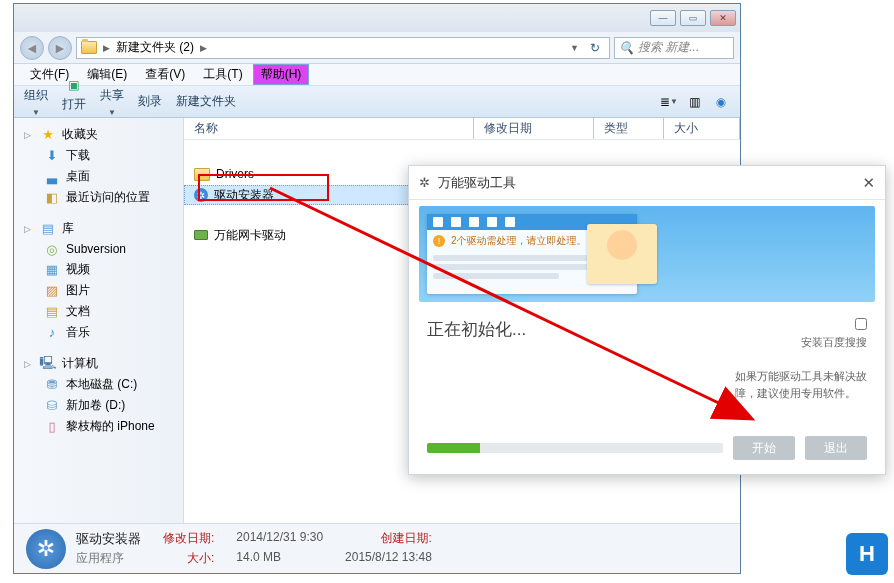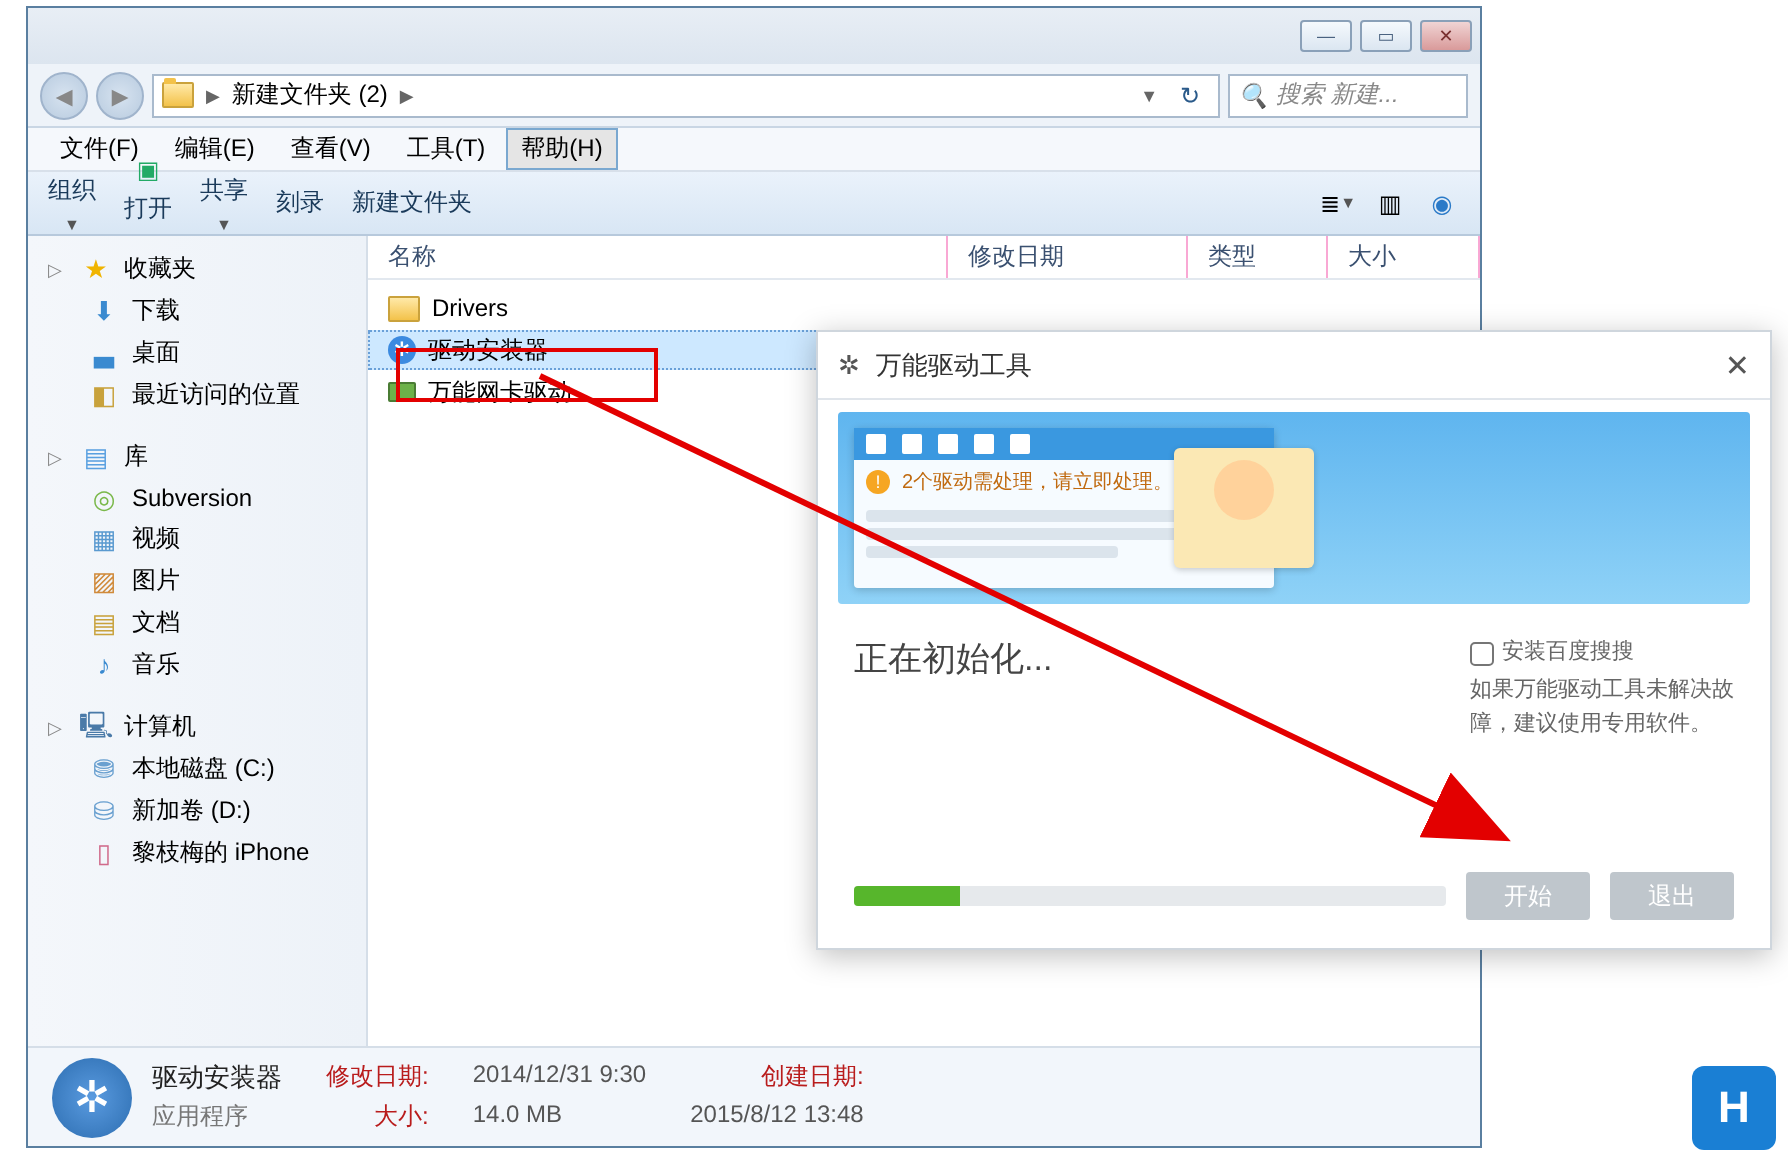--- a/index.html
+++ b/index.html
@@ -17,21 +17,21 @@
 .addrbar { flex: 1; height: 22px; border: 1px solid #a9bacd; background: #fff; display:flex; align-items:center; padding: 0 4px; gap:6px; font-size:12px; }
 .folder-icon-y { width:16px; height:13px; background: linear-gradient(#ffe9a8,#f3c24a); border:1px solid #caa23c; border-radius:1px; position:relative; }
 .folder-icon-y::before{content:"";position:absolute;left:0;top:-3px;width:6px;height:3px;background:#f3c24a;border-radius:1px 1px 0 0;}
 .addr-drop { color:#666; font-size:9px; }
 .refresh { width:20px; text-align:center; color:#2a5a8a; }
 .searchbox { width: 120px; height:22px; border:1px solid #a9bacd; background:#fff; display:flex; align-items:center; padding:0 4px; gap:4px; color:#888; font-style:italic; }
 
 
 .menubar { height: 22px; background:#f5f8fc; display:flex; align-items:center; padding:0 8px; gap:2px; font-size:12px; border-bottom:1px solid #d8e0ea; }
 .menuitem { padding:2px 8px; cursor:default; }
-.menuitem.hl { background:#e5e5e5; border:1px solid #7aa8d0; border-radius:0; padding:1px 7px; }
+.menuitem.hl { background:#d946ef; border:1px solid #7aa8d0; border-radius:0; padding:1px 7px; }
 
 
 .toolbar { height:32px; background: linear-gradient(#eaf2fb,#d8e6f4); display:flex; align-items:center; padding:0 10px; gap:14px; border-bottom:1px solid #b7c9dc; }
 .tbitem { display:flex; align-items:center; gap:4px; color:#1a3a5a; cursor:default;flex-direction:column; }
 .tb-drop { font-size:8px; color:#555; }
 .toolbar-right { margin-left:auto; display:flex; gap:8px; align-items:center; }
 .tb-icon { width:18px; height:16px; display:flex;align-items:center;justify-content:center; }
 
 
 .main { display:flex; height: calc(100% - 28px - 32px - 22px - 32px - 50px); }
@@ -44,21 +44,21 @@
 .ico { width:16px; height:16px; display:inline-flex; align-items:center; justify-content:center; font-size:13px; }
 
 .content { flex:1; background:#fff; display:flex; flex-direction:column; }
 .colhead { height:22px; border-bottom:1px solid #e2e8ef; display:flex; align-items:center; font-size:12px; color:#3a5070; }
 .colhead > div { padding:0 10px; border-right:1px solid #f9a8d4; height:100%; display:flex; align-items:center; }
 .col-name { width:290px; }
 .col-date { width:120px; }
 .col-type { width:70px; }
 .col-size { flex:1; }
 .filelist { flex:1; padding:4px 0; }
-.filerow { display:flex; align-items:center; height:20px; padding:0 10px; gap:6px; font-size:12px; width:290px; }
+.filerow { display:flex; align-items:center; height:20px; padding:0 10px; gap:6px; font-size:12px; width:290px;margin-top:20px; }
 .filerow.sel { background:#cde8ff; border:1px dotted #6aa0d8; padding: 0 9px; margin:1px 0;}
 .redbox { position:absolute; left:198px; top:174px; width:131px; height:27px; border:2px solid #e30000; pointer-events:none; }
 
 
 .ico-folder { width:16px; height:13px; background: linear-gradient(#ffe9a8,#f3c24a); border:1px solid #caa23c; border-radius:1px; }
 .ico-gear { width:14px; height:14px; border-radius:50%; background:#3b8ae0; color:#fff; font-size:10px; display:flex;align-items:center;justify-content:center; }
 .ico-card { width:14px; height:10px; background:#6db24a; border:1px solid #4a7c34; border-radius:1px; }
 
 
 .details { height:50px; border-top:1px solid #d5dee8; background:#f2f6fb; display:flex; align-items:center; padding:4px 12px; gap:10px; }
@@ -79,21 +79,21 @@
 .dlg-banner-left .warn{width:12px;height:12px;border-radius:50%;background:#f6a623;color:#fff;font-size:9px;display:flex;align-items:center;justify-content:center;}
 .dlg-banner-left .line{height:6px;background:#dbe4ec;margin:3px 6px;border-radius:2px;}
 .dlg-banner-mid { position:absolute; left:168px; top:18px; width:70px; height:60px; background:#fbe8b4; border-radius:3px; box-shadow:0 1px 3px rgba(0,0,0,.2); }
 .dlg-banner-mid .face{width:30px;height:30px;border-radius:50%;background:#ffd29b;margin:6px auto 0;}
 .dlg-banner-text { color:#0a5fa8; font-size:18px; text-align:right; line-height:1.3; }
 .dlg-banner-text .arrows { color:#0a5fa8; font-size:16px; letter-spacing:-2px; }
 .dlg-body { padding:16px 18px 8px 18px; display:flex; gap:18px; }
 .dlg-left { flex:1; }
 .dlg-status { font-size:17px; color:#444; margin-bottom:60px; }
 .dlg-right { width:132px; font-size:11px; color:#666; line-height:1.6; }
-.dlg-check { display:flex; align-items:center; gap:4px; margin-bottom:1px; }
+.dlg-check { display:flex; align-items:flex-end; gap:4px; margin-bottom:16px;flex-direction:column; }
 .dlg-check input { width:12px; height:12px; }
 .dlg-foot { position:absolute; left:0; right:0; bottom:14px; padding:0 18px; display:flex; align-items:center; gap:10px; }
 .progress { flex:1; height:10px; background:#e6e9ec; border-radius:2px; position:relative; overflow:hidden; }
 .progress-fill { position:absolute; left:0; top:0; bottom:0; width:18%; background:#57b62c; }
 .dlg-btn { width:62px; height:24px; background:#bfc6cc; color:#fff; display:flex; align-items:center; justify-content:center; border-radius:2px; font-size:12px; cursor:default; }
 
 
 .arrow-svg { position:absolute; left:260px; top:178px; width:530px; height:260px; pointer-events:none; }
 
 

